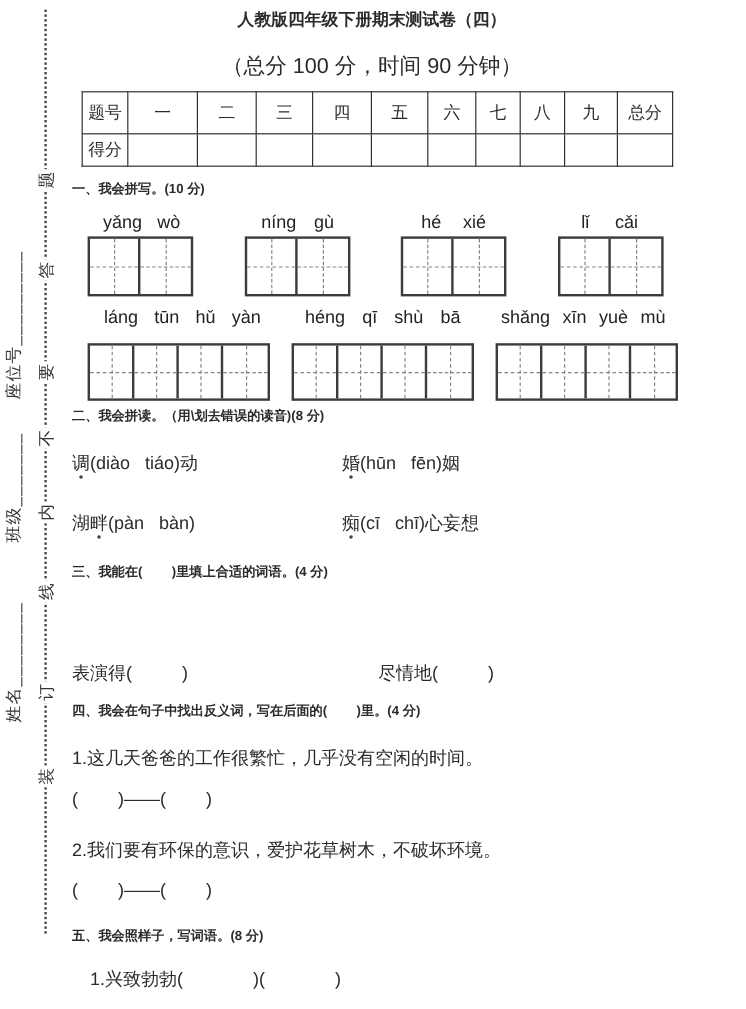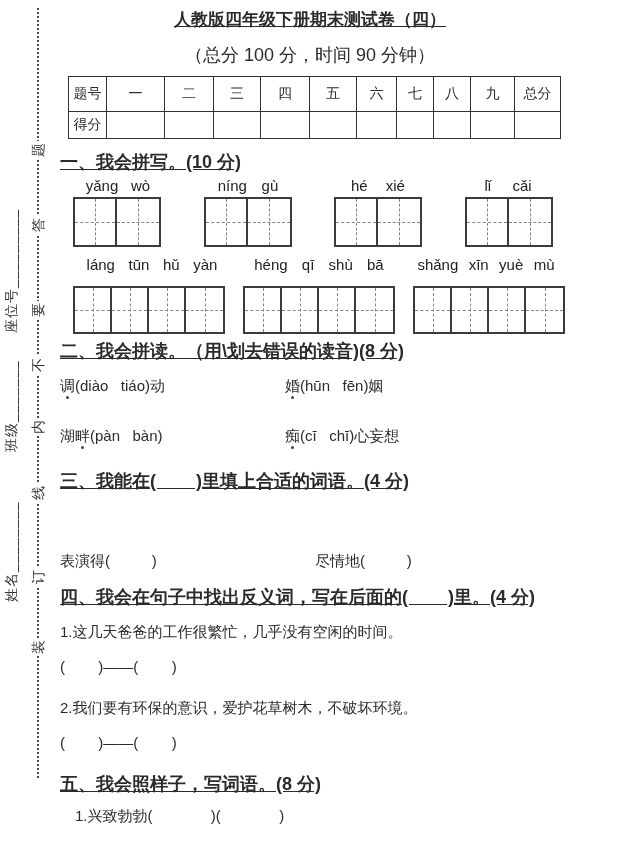--- a/index.html
+++ b/index.html
@@ -9,29 +9,29 @@
   
   .binding-line { position:absolute; left:37px; top:8px; height:770px; width:0;
                   border-left:2px dotted #4a4a4a; }
   .bchar { position:absolute; left:29px; width:18px; height:18px; line-height:18px;
            text-align:center; background:#fff; font-size:14px; color:#333;
            transform:rotate(-90deg); }
   .side-label { position:absolute; left:3px; transform-origin:0 0; transform:rotate(-90deg);
                 font-size:14px; color:#333; white-space:nowrap; letter-spacing:1px; }
 
   .title { position:absolute; left:60px; width:500px; text-align:center;
-           font-size:17px; font-weight:bold;text-decoration:underline; }
+           font-size:14px; font-weight:bold; }
   .subtitle { position:absolute; left:60px; width:500px; text-align:center; font-size:18px; }
 
   table.score { position:absolute; left:68px; top:76px; border-collapse:collapse; }
   table.score td { border:1.5px solid #333; text-align:center; font-size:14px; padding:0; }
   table.score tr.r1 td { height:35px; }
   table.score tr.r2 td { height:27px; }
 
-  .head { position:absolute; left:60px; font-size:18px; font-weight:bold; white-space:pre;text-decoration:underline; }
+  .head { position:absolute; left:60px; font-size:11px; font-weight:bold; white-space:pre; }
   .line { position:absolute; left:60px; font-size:15px; white-space:pre; }
 
   .pinyin-row { position:absolute; display:flex; justify-content:space-between; font-size:15px; color:#222; }
   .pgroup { display:flex; justify-content:space-evenly; }
   .pgroup span { display:inline-block; }
 
   .tian-row { position:absolute; display:flex; justify-content:space-between; }
   .tgroup { display:flex; border:2px solid #3b3b3b; background:#fff; }
   .tcell { position:relative; border-right:2px solid #3b3b3b; }
   .tcell:last-child { border-right:none; }

